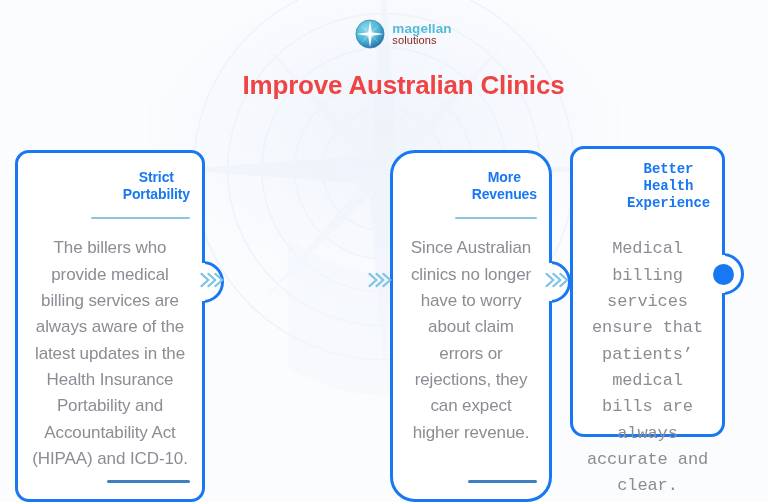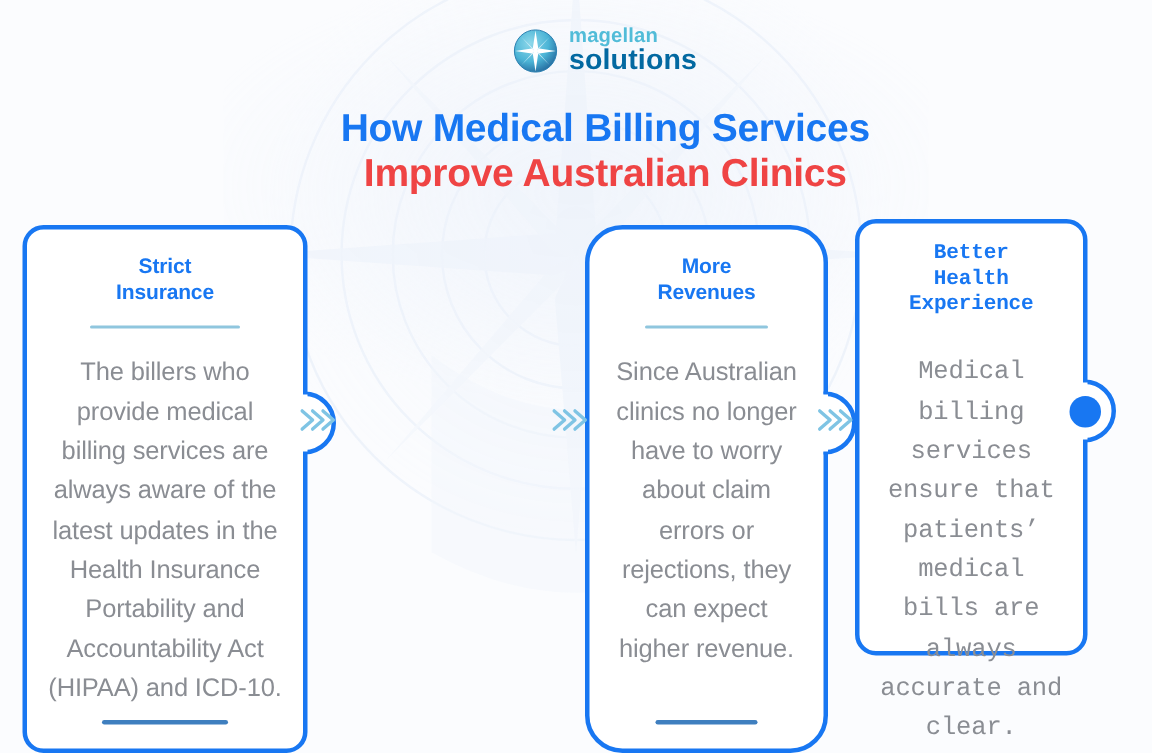--- a/index.html
+++ b/index.html
@@ -63,23 +63,23 @@
   }
   .logo-text .lt1 {
     display: block;
     font-size: 13.5px;
     font-weight: 700;
     color: #52bcd8;
     letter-spacing: .1px;
   }
   .logo-text .lt2 {
     display: block;
-    font-size: 19px;
-    font-weight: 700;
-    color: #0369a1;
+    font-size: 11px;
+    font-weight: 400;
+    color: #7f1d1d;
     letter-spacing: .1px;
   }
 
   .title {
     margin-top: 16px;
     line-height: 1.16;
   }
   .title .t1 {
     display: block;
     font-size: 26px;
@@ -107,21 +107,21 @@
 
   .card {
     position: absolute;
     background: #ffffff;
     border: 3px solid #1877f2;
     border-radius: 14px;
     padding: 16px 12px 0 12px;
     text-align: center;
     display: flex;
     flex-direction: column;
-    align-items: center;
+    align-items: flex-end;
   }
 
   .card-title {
     font-size: 14px;
     font-weight: 700;
     color: #1877f2;
     line-height: 1.22;
     letter-spacing: -0.1px;
   }
 
@@ -248,31 +248,30 @@
       </g>
       <circle cx="32" cy="32" r="3" fill="#ffffff"></circle>
     </svg>
     <span class="logo-text">
       <span class="lt1">magellan</span>
       <span class="lt2">solutions</span>
     </span>
   </div>
 
   <h1 class="title">
-    <span class="t1">How Medical Billing Services</span>
     <span class="t2">Improve Australian Clinics</span>
   </h1>
 </div>
 
 <div class="band">
 
   <div class="card" style="left:15px; top:4px; width:190px; height:352px;">
     <div class="card-title">
       <span>Strict</span><br>
-      <span>Insurance</span>
+      <span>Portability</span>
     </div>
     <div class="rule-top"></div>
     <div class="card-body">The billers who provide medical billing services are always aware of the latest updates in the Health Insurance Portability and Accountability Act (HIPAA) and ICD-10.</div>
     <div class="rule-bottom"></div>
     <div class="bump"></div>
     <div class="bump-mask"></div>
   </div>
 
   <svg class="chev" style="left:198px; top:122px;" viewBox="0 0 30 26">
     <g fill="none" stroke="#7fc4e4" stroke-width="2.6" stroke-linecap="round" stroke-linejoin="round">

